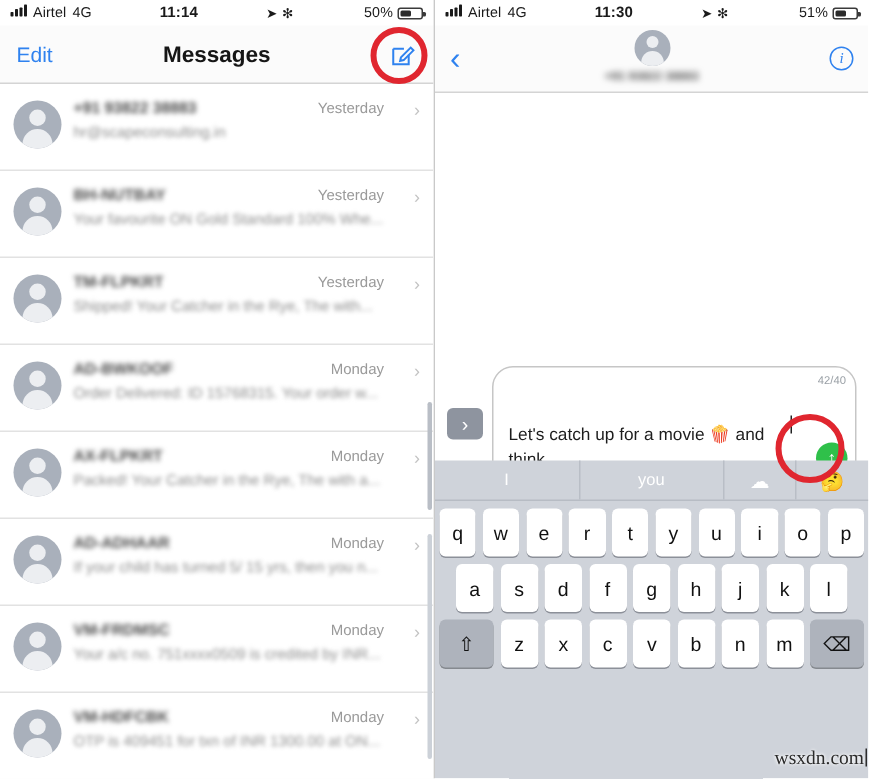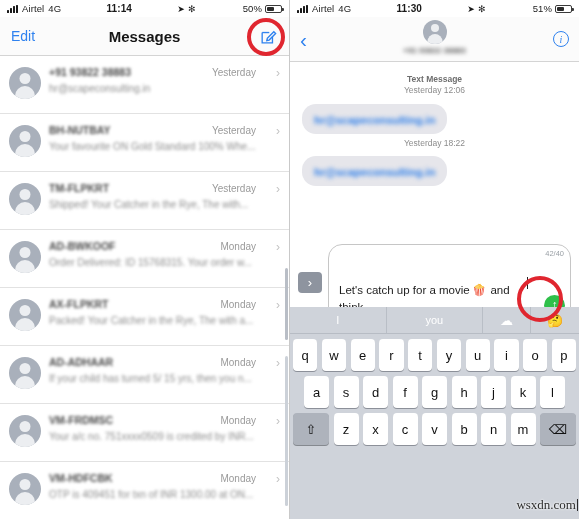--- a/index.html
+++ b/index.html
@@ -15,21 +15,21 @@
   .panel { position: relative; height: 519px; background: #fff; overflow: hidden; }
   .panel-left  { width: 290px; border-right: 1px solid #c9c9c9; }
   .panel-right { width: 289px; }
 
   
   .statusbar {
     height: 17px; display: flex; align-items: center;
     padding: 0 7px; font-size: 9.5px; color: #1a1a1a; background: #fff;
     letter-spacing: .1px;
   }
-  .sb-left { display: flex; align-items: center; gap: 4px; flex: 0 0 auto; }
+  .sb-left { display: flex; gap: 4px; flex: 0 0 auto; }
   .sb-center { flex: 1; text-align: center; font-weight: 700; font-size: 10px; }
   .sb-right { display: flex; align-items: center; gap: 3px; flex: 0 0 auto; }
   .bars { display: inline-flex; align-items: flex-end; gap: 1px; height: 8px; }
   .bars i { width: 2px; background: #1a1a1a; display: block; border-radius: .5px; }
   .bars i:nth-child(1){height:3px}.bars i:nth-child(2){height:5px}
   .bars i:nth-child(3){height:6.5px}.bars i:nth-child(4){height:8px}
   .carrier { font-size: 9.5px; }
   .net { font-size: 9.5px; }
   .loc-icon { font-size: 9px; }
   .bt-icon { font-size: 9px; }
@@ -415,40 +415,20 @@
       <span class="back-chev">‹</span>
       <div class="conv-peer">
         <div class="peer-avatar"></div>
         <div class="peer-name">+91 93822 38883</div>
       </div>
       <span class="info-btn">
         <span class="info-circle">i</span>
       </span>
     </div>
 
-    <div class="conv-body">
-      <div class="ts-line">
-        <b>Text Message</b>
-        <span>Yesterday 12:06</span>
-      </div>
-      <div class="bubble-row">
-        <div class="bubble-in">
-          <span class="bubble-link">hr@scapeconsulting.in</span>
-        </div>
-      </div>
-
-      <div class="ts-line">
-        <span>Yesterday 18:22</span>
-      </div>
-      <div class="bubble-row">
-        <div class="bubble-in">
-          <span class="bubble-link">hr@scapeconsulting.in</span>
-        </div>
-      </div>
-    </div>
 
     <div class="compose">
       <span class="expand-btn">
         <span>›</span>
       </span>
       <div class="input-wrap">
         <span class="input-text">Let's catch up for a movie 🍿 and think</span>
           <span class="caret"></span>
         <span class="char-count">42/40</span>
         <span class="send-btn">

